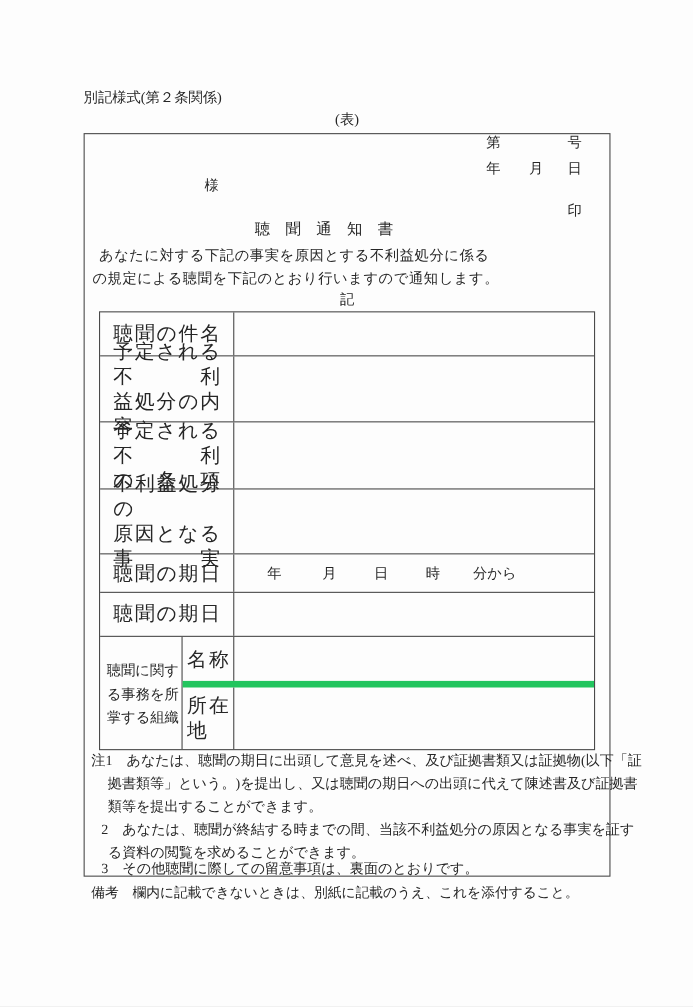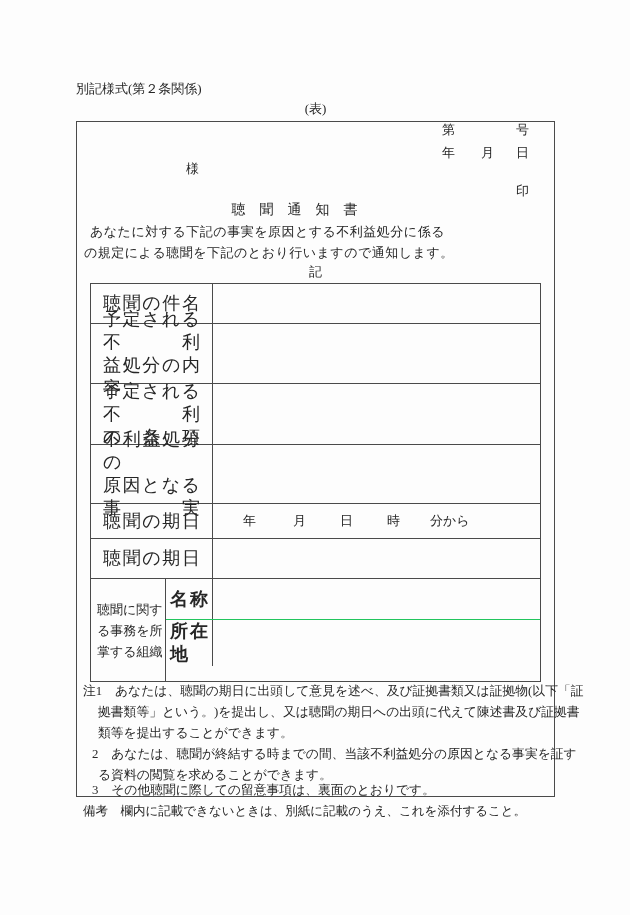--- a/index.html
+++ b/index.html
@@ -37,22 +37,22 @@
   }
   .tvalue { flex:1; position:relative; }
   .tok { position:absolute; top:50%; transform:translateY(-50%); font-size:13px; }
   
   .tlabel7 {
     width:75px; border-right:1px solid #4a4a4a;
     display:flex; flex-direction:column; justify-content:center;
     padding-left:6px; line-height:21px; font-size:13px;
   }
   .subcol { flex:1; display:flex; flex-direction:column; }
-  .subrow { display:flex;font-weight:bold; }
-  .subrow + .subrow { border-top:1px solid #22c55e;flex-direction:column; }
+  .subrow { display:flex; }
+  .subrow + .subrow { border-top:6px solid #22c55e; }
   .subrow.grow { flex:1; }
   .sublabel {
     width:47px; border-right:1px solid #4a4a4a;
     display:flex; flex-direction:column; justify-content:center;
     padding:0 4px;
   }
   .subvalue { flex:1; }
   .note { font-size:12.8px; line-height:18px; }
   .biko { font-size:12.5px; line-height:18px; }
 </style>

